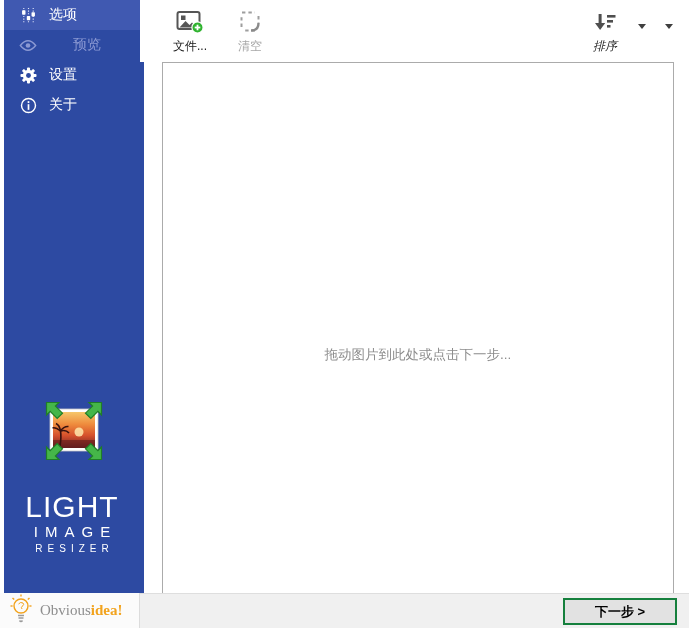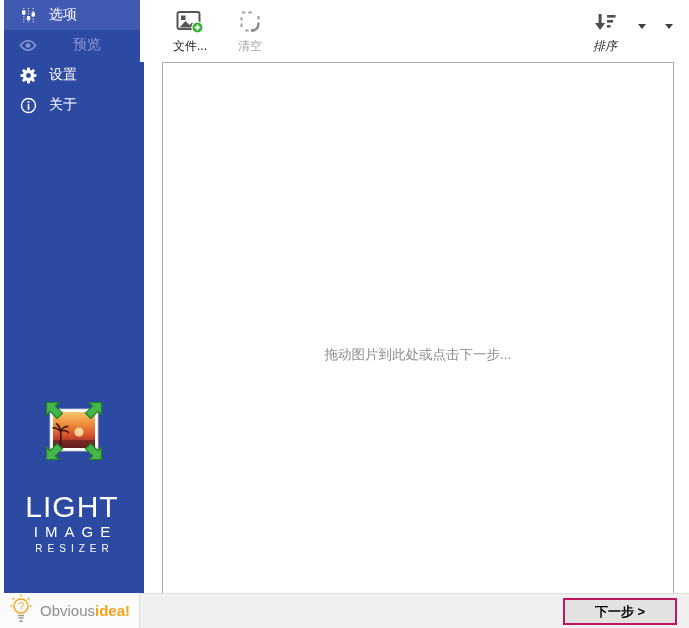--- a/index.html
+++ b/index.html
@@ -29,21 +29,21 @@
 
   .brand { position:absolute; left:0; top:492px; width:136px; text-align:center; color:#ffffff; }
   .brand-l1 { font-size:30px; font-weight:400; letter-spacing:1px; line-height:30px; }
   .brand-l2 { font-size:15px; letter-spacing:7px; padding-left:7px; line-height:17px; margin-top:1px; }
   .brand-l3 { font-size:10px; letter-spacing:5px; padding-left:5px; line-height:14px; margin-top:2px; }
 
   
   .footer-left {
     position:absolute; left:0; top:593px; width:140px; height:35px;
     background:#fbfbfb; border-right:1px solid #dcdcdc;
-    display:flex; align-items:center; padding-left:6px; gap:4px;
+    display:flex; align-items:center; padding-left:6px; gap:4px;font-family:Liberation Serif, serif;
   }
   .oi-text { font-size:15px; letter-spacing:0; white-space:nowrap; }
   .oi-gray { color:#8e8e8e; }
   .oi-orange { color:#f2a31d; font-weight:700; }
 
   
   .toolbar {
     position:absolute; left:140px; top:0; width:549px; height:62px;
     background:#ffffff; display:flex; align-items:flex-start;
     padding:8px 14px 0 24px;
@@ -74,21 +74,21 @@
   }
   .drop-hint { color:#8c8c8c; font-size:13.5px; }
 
   
   .bottombar {
     position:absolute; left:140px; top:593px; width:549px; height:35px;
     background:#f0f0f0; border-top:1px solid #dedede;
   }
   .next-btn {
     position:absolute; right:12px; top:4px; width:114px; height:27px;
-    background:#e2e2e2; border:2px solid #be185d;
+    background:#e2e2e2; border:2px solid #15803d;
     font-family:"Liberation Sans", sans-serif;
     font-size:13px; font-weight:700; color:#000;
     display:flex; align-items:center; justify-content:center;
     cursor:pointer;
   }
 </style>
 </head>
 <body>
 
 <div class="sidebar">

